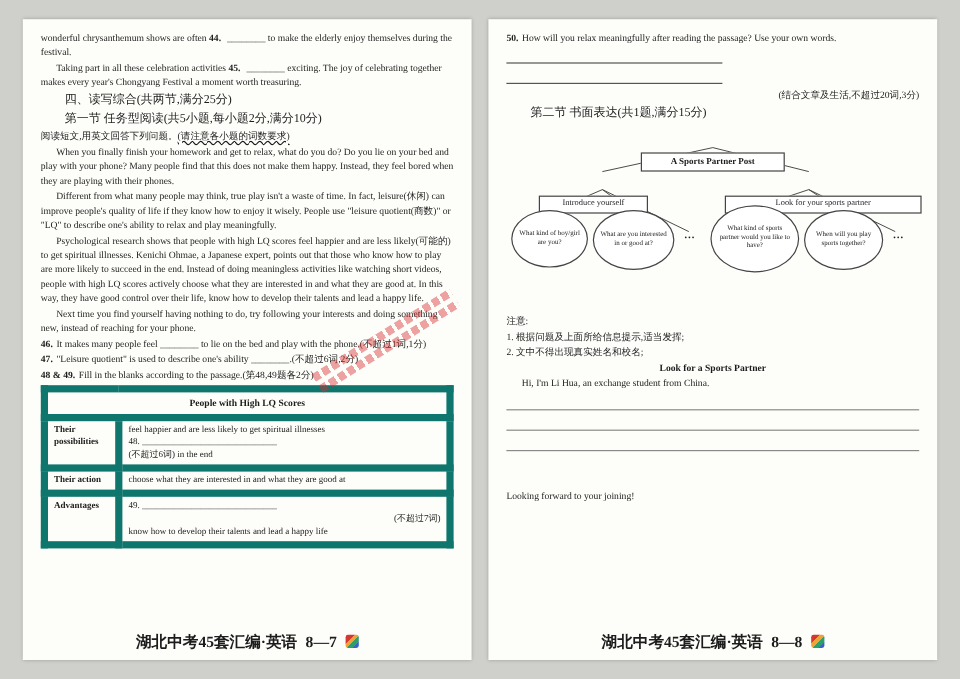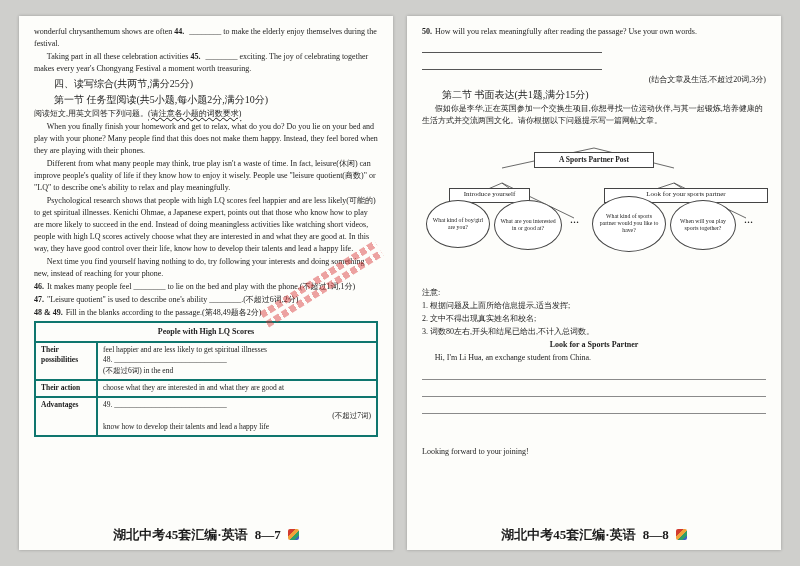--- a/index.html
+++ b/index.html
@@ -22,39 +22,39 @@
   }
   p { margin:0 0 1px 0; }
   .ind { text-indent:1.6em; }
   .cjk-bold { font-weight:normal; font-size:10px;margin-left:20px; }
   .qnum { font-weight:bold; margin-right:3px; }
   .u-wavy { text-decoration-line:underline; text-decoration-style:wavy; }
   .center { text-align:center; }
   .bold { font-weight:bold; }
 
   table.lq { width:100%; border-collapse:collapse; margin-top:2px; font-size:7.5px; line-height:1.45; }
-  table.lq th, table.lq td { border:2px solid #0f766e; padding:2px 5px; vertical-align:top; text-align:left; }
+  table.lq th, table.lq td { border:6px solid #0f766e; padding:2px 5px; vertical-align:top; text-align:left; }
   table.lq th { text-align:center; font-size:8px; padding:3px; }
   td.lbl { width:62px; font-weight:bold; }
   .right { text-align:right; }
 
   .ansline { width:180px; height:13px; border-bottom:1px solid #555; margin:2px 0 4px 0; }
   .q50note { width:150px; margin-left:auto; text-align:right; line-height:1.6; }
   .wline { height:15px; border-bottom:1px solid #8a8a8a; margin-bottom:2px; }
   .gap { height:30px; }
 
   .diagram { position:relative; width:340px; height:152px; margin:5px auto 3px auto; }
   .dlines { position:absolute; left:0; top:0; }
   .dbox {
     position:absolute; border:1px solid #444; background:#fff;
     display:flex; align-items:center; justify-content:center;
     text-align:center; font-size:7px; line-height:1.1; padding:1px;margin-top:20px;
   }
   .root { left:110px; top:0; width:120px; height:16px; font-weight:bold; font-size:7.5px; }
-  .b1 { left:25px; top:36px; width:81px; height:15px; }
+  .b1 { left:25px; top:36px; width:91px; height:15px; }
   .b2 { left:180px; top:36px; width:164px; height:15px; }
   .ell {
     position:absolute; border:1px solid #444; border-radius:50%; background:#fff;
     display:flex; align-items:center; justify-content:center;
     text-align:center; font-size:5.8px; line-height:1.25; padding:5px;
   }
   .e1 { left:2px;  top:68px; width:64px; height:48px; }
   .e2 { left:70px; top:68px; width:68px; height:50px; }
   .e3 { left:168px; top:64px; width:74px; height:56px; }
   .e4 { left:246px; top:68px; width:66px; height:50px; }
@@ -152,21 +152,20 @@
   <div class="page">
 
     <p><b class="qnum">50.</b><span>How will you relax meaningfully after reading the passage? Use your own words.</span></p>
 
     <div class="ansline"></div>
     <div class="ansline"></div>
     <div class="q50note">(结合文章及生活,不超过20词,3分)</div>
 
     <p class="cjk-bold">第二节 书面表达(共1题,满分15分)</p>
 
-    <p class="ind">假如你是李华,正在英国参加一个交换生项目,你想寻找一位运动伙伴,与其一起锻炼,培养健康的生活方式并交流两国文化。请你根据以下问题提示写一篇网帖文章。</p>
 
     <div class="diagram">
       <svg class="dlines" width="340" height="152" viewBox="0 0 340 152">
         <line x1="170" y1="16" x2="78" y2="36" stroke="#444" stroke-width="0.8"></line>
         <line x1="170" y1="16" x2="250" y2="36" stroke="#444" stroke-width="0.8"></line>
         <line x1="78" y1="51" x2="34" y2="70" stroke="#444" stroke-width="0.8"></line>
         <line x1="78" y1="51" x2="104" y2="70" stroke="#444" stroke-width="0.8"></line>
         <line x1="78" y1="51" x2="150" y2="86" stroke="#444" stroke-width="0.8"></line>
         <line x1="250" y1="51" x2="205" y2="66" stroke="#444" stroke-width="0.8"></line>
         <line x1="250" y1="51" x2="279" y2="70" stroke="#444" stroke-width="0.8"></line>
@@ -179,21 +178,20 @@
       <div class="ell e2">What are you interested in or good at?</div>
       <div class="dots d1">…</div>
       <div class="ell e3">What kind of sports partner would you like to have?</div>
       <div class="ell e4">When will you play sports together?</div>
       <div class="dots d2">…</div>
     </div>
 
     <p>注意:</p>
     <p>1. 根据问题及上面所给信息提示,适当发挥;</p>
     <p>2. 文中不得出现真实姓名和校名;</p>
-    <p>3. 词数80左右,开头和结尾已给出,不计入总词数。</p>
 
     <p class="center bold">Look for a Sports Partner</p>
     <p class="ind">Hi, I'm Li Hua, an exchange student from China.</p>
 
     <div class="wline"></div>
     <div class="wline"></div>
     <div class="wline"></div>
 
     <div class="gap"></div>
 

